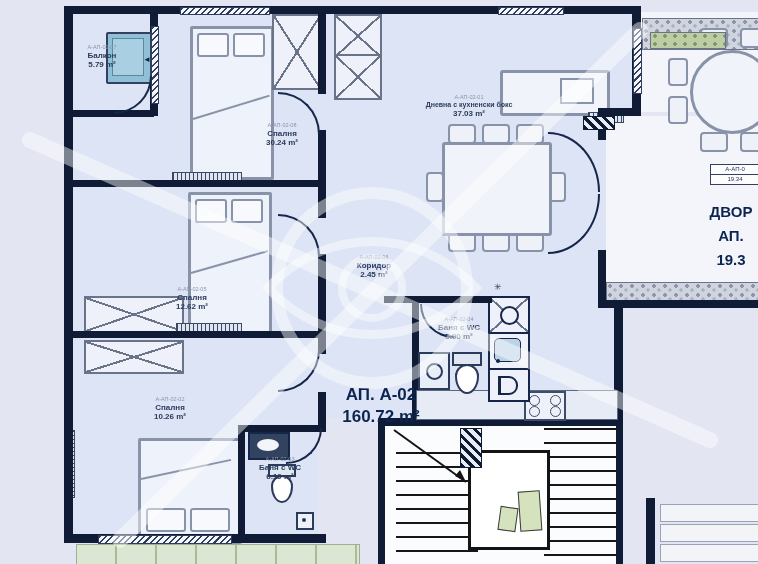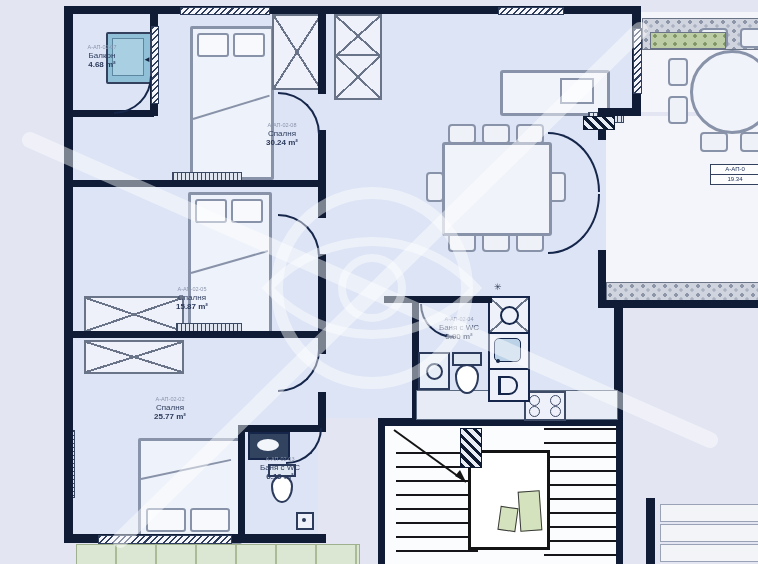--- a/index.html
+++ b/index.html
@@ -33,21 +33,21 @@
        background-image:radial-gradient(circle at 3px 3px,#8d96a8 1.6px,transparent 2.1px),
                         radial-gradient(circle at 8px 7px,#aab2c2 1.4px,transparent 1.9px);
        background-size:11px 9px;}
   .greenstrip{position:absolute;z-index:3;background:#dbe7d2;border:1px solid #9fb08e;
        background-image:repeating-linear-gradient(90deg,transparent 0 38px,#a9bb97 38px 40px);}
   .planter{position:absolute;z-index:5;border:1px solid #6b7487;background-color:#bccda5;
        background-image:radial-gradient(circle at 4px 3px,#7f9464 1.5px,transparent 2px);background-size:10px 8px;}
   .stairs{position:absolute;z-index:4;background:repeating-linear-gradient(180deg,#15151a 0 2px,transparent 2px 14px);}
   .lbl{position:absolute;text-align:center;z-index:12;line-height:1.2;color:#21335a;}
   .lbl .code{display:block;font-size:5.5px;color:#8a94ad;}
-  .lbl .nm{display:block;font-size:8px;font-weight:400;color:#2c3b5c;}
+  .lbl .nm{display:block;font-size:8px;font-weight:700;color:#2c3b5c;}
   .lbl .ar{display:block;font-size:8px;font-weight:600;color:#2c3b5c;}
   .apt-lbl{position:absolute;z-index:12;font-weight:800;color:#0b2550;font-size:17px;line-height:1.3;text-align:center;}
   .yard-lbl{position:absolute;z-index:12;font-weight:800;color:#0b2550;font-size:15px;line-height:1.6;text-align:center;white-space:nowrap;}
   .yard-lbl span{display:block;}
   .tagbox{position:absolute;z-index:12;border:1px solid #33415e;background:#fdfdfe;font-size:6px;
           color:#21335a;text-align:center;line-height:1.5;}
   .tagbox .r1{display:block;border-bottom:1px solid #33415e;white-space:nowrap;overflow:hidden;}
   .tagbox .r2{display:block;white-space:nowrap;}
   .fix{position:absolute;z-index:6;}
   svg.overlay{position:absolute;left:0;top:0;z-index:50;pointer-events:none;}
@@ -210,52 +210,71 @@
   <div class="chair" style="left:740px;top:132px;width:24px;height:16px;"></div>
 
   <svg class="planlines" width="758" height="564">
     <line x1="394" y1="430" x2="466" y2="482" stroke="#141414" stroke-width="2"></line>
     <polygon points="466,482 455,476 460,470" fill="#141414"></polygon>
   </svg>
 
   <div class="lbl" style="left:72px;top:44px;width:60px;">
     <span class="code">А-АП-02-07</span>
     <span class="nm">Балкон</span>
-    <span class="ar">4.68 m²</span>
+    <span class="ar">5.79 m²</span>
   </div>
   <div class="lbl" style="left:238px;top:122px;width:88px;">
     <span class="code">А-АП-02-08</span>
     <span class="nm">Спалня</span>
     <span class="ar">30.24 m²</span>
   </div>
+  <div class="lbl" style="left:404px;top:94px;width:130px;">
+    <span class="code">А-АП-02-01</span>
+    <span class="nm" style="font-size:7px;">Дневна с кухненски бокс</span>
+    <span class="ar">37.03 m²</span>
+  </div>
   <div class="lbl" style="left:148px;top:286px;width:88px;">
     <span class="code">А-АП-02-05</span>
     <span class="nm">Спалня</span>
-    <span class="ar">15.87 m²</span>
+    <span class="ar">12.62 m²</span>
+  </div>
+  <div class="lbl" style="left:336px;top:254px;width:76px;">
+    <span class="code">А-АП-02-06</span>
+    <span class="nm">Коридор</span>
+    <span class="ar">2.45 m²</span>
   </div>
   <div class="lbl" style="left:424px;top:316px;width:70px;">
     <span class="code">А-АП-02-04</span>
     <span class="nm">Баня с WC</span>
     <span class="ar">5.90 m²</span>
   </div>
   <div class="lbl" style="left:126px;top:396px;width:88px;">
     <span class="code">А-АП-02-02</span>
     <span class="nm">Спалня</span>
-    <span class="ar">25.77 m²</span>
+    <span class="ar">10.26 m²</span>
   </div>
   <div class="lbl" style="left:240px;top:456px;width:80px;">
     <span class="code">А-АП-02-03</span>
     <span class="nm">Баня с WC</span>
     <span class="ar">6.19 m²</span>
   </div>
 
+  <div class="apt-lbl" style="left:326px;top:384px;width:110px;">
+    <span style="display:block;">АП. А-02</span>
+    <span style="display:block;">160.72 m²</span>
+  </div>
 
   <div class="tagbox" style="left:710px;top:164px;width:48px;">
     <span class="r1">А-АП-0</span>
     <span class="r2">19.34</span>
+  </div>
+  <div class="yard-lbl" style="left:704px;top:200px;width:54px;">
+    <span>ДВОР</span>
+    <span>АП.</span>
+    <span>19.3</span>
   </div>
 
   <svg class="overlay" width="758" height="564">
     <g stroke="#ffffff" fill="none" stroke-opacity="0.45" stroke-linecap="round">
       <line x1="30" y1="140" x2="710" y2="440" stroke-width="16"></line>
       <line x1="640" y1="30" x2="120" y2="540" stroke-width="16"></line>
       <circle cx="372" cy="288" r="95" stroke-width="12"></circle>
       <path d="M268,288 C326,226 418,226 476,288 C418,350 326,350 268,288 Z" stroke-width="9"></path>
       <circle cx="372" cy="288" r="30" stroke-width="8"></circle>
     </g>

